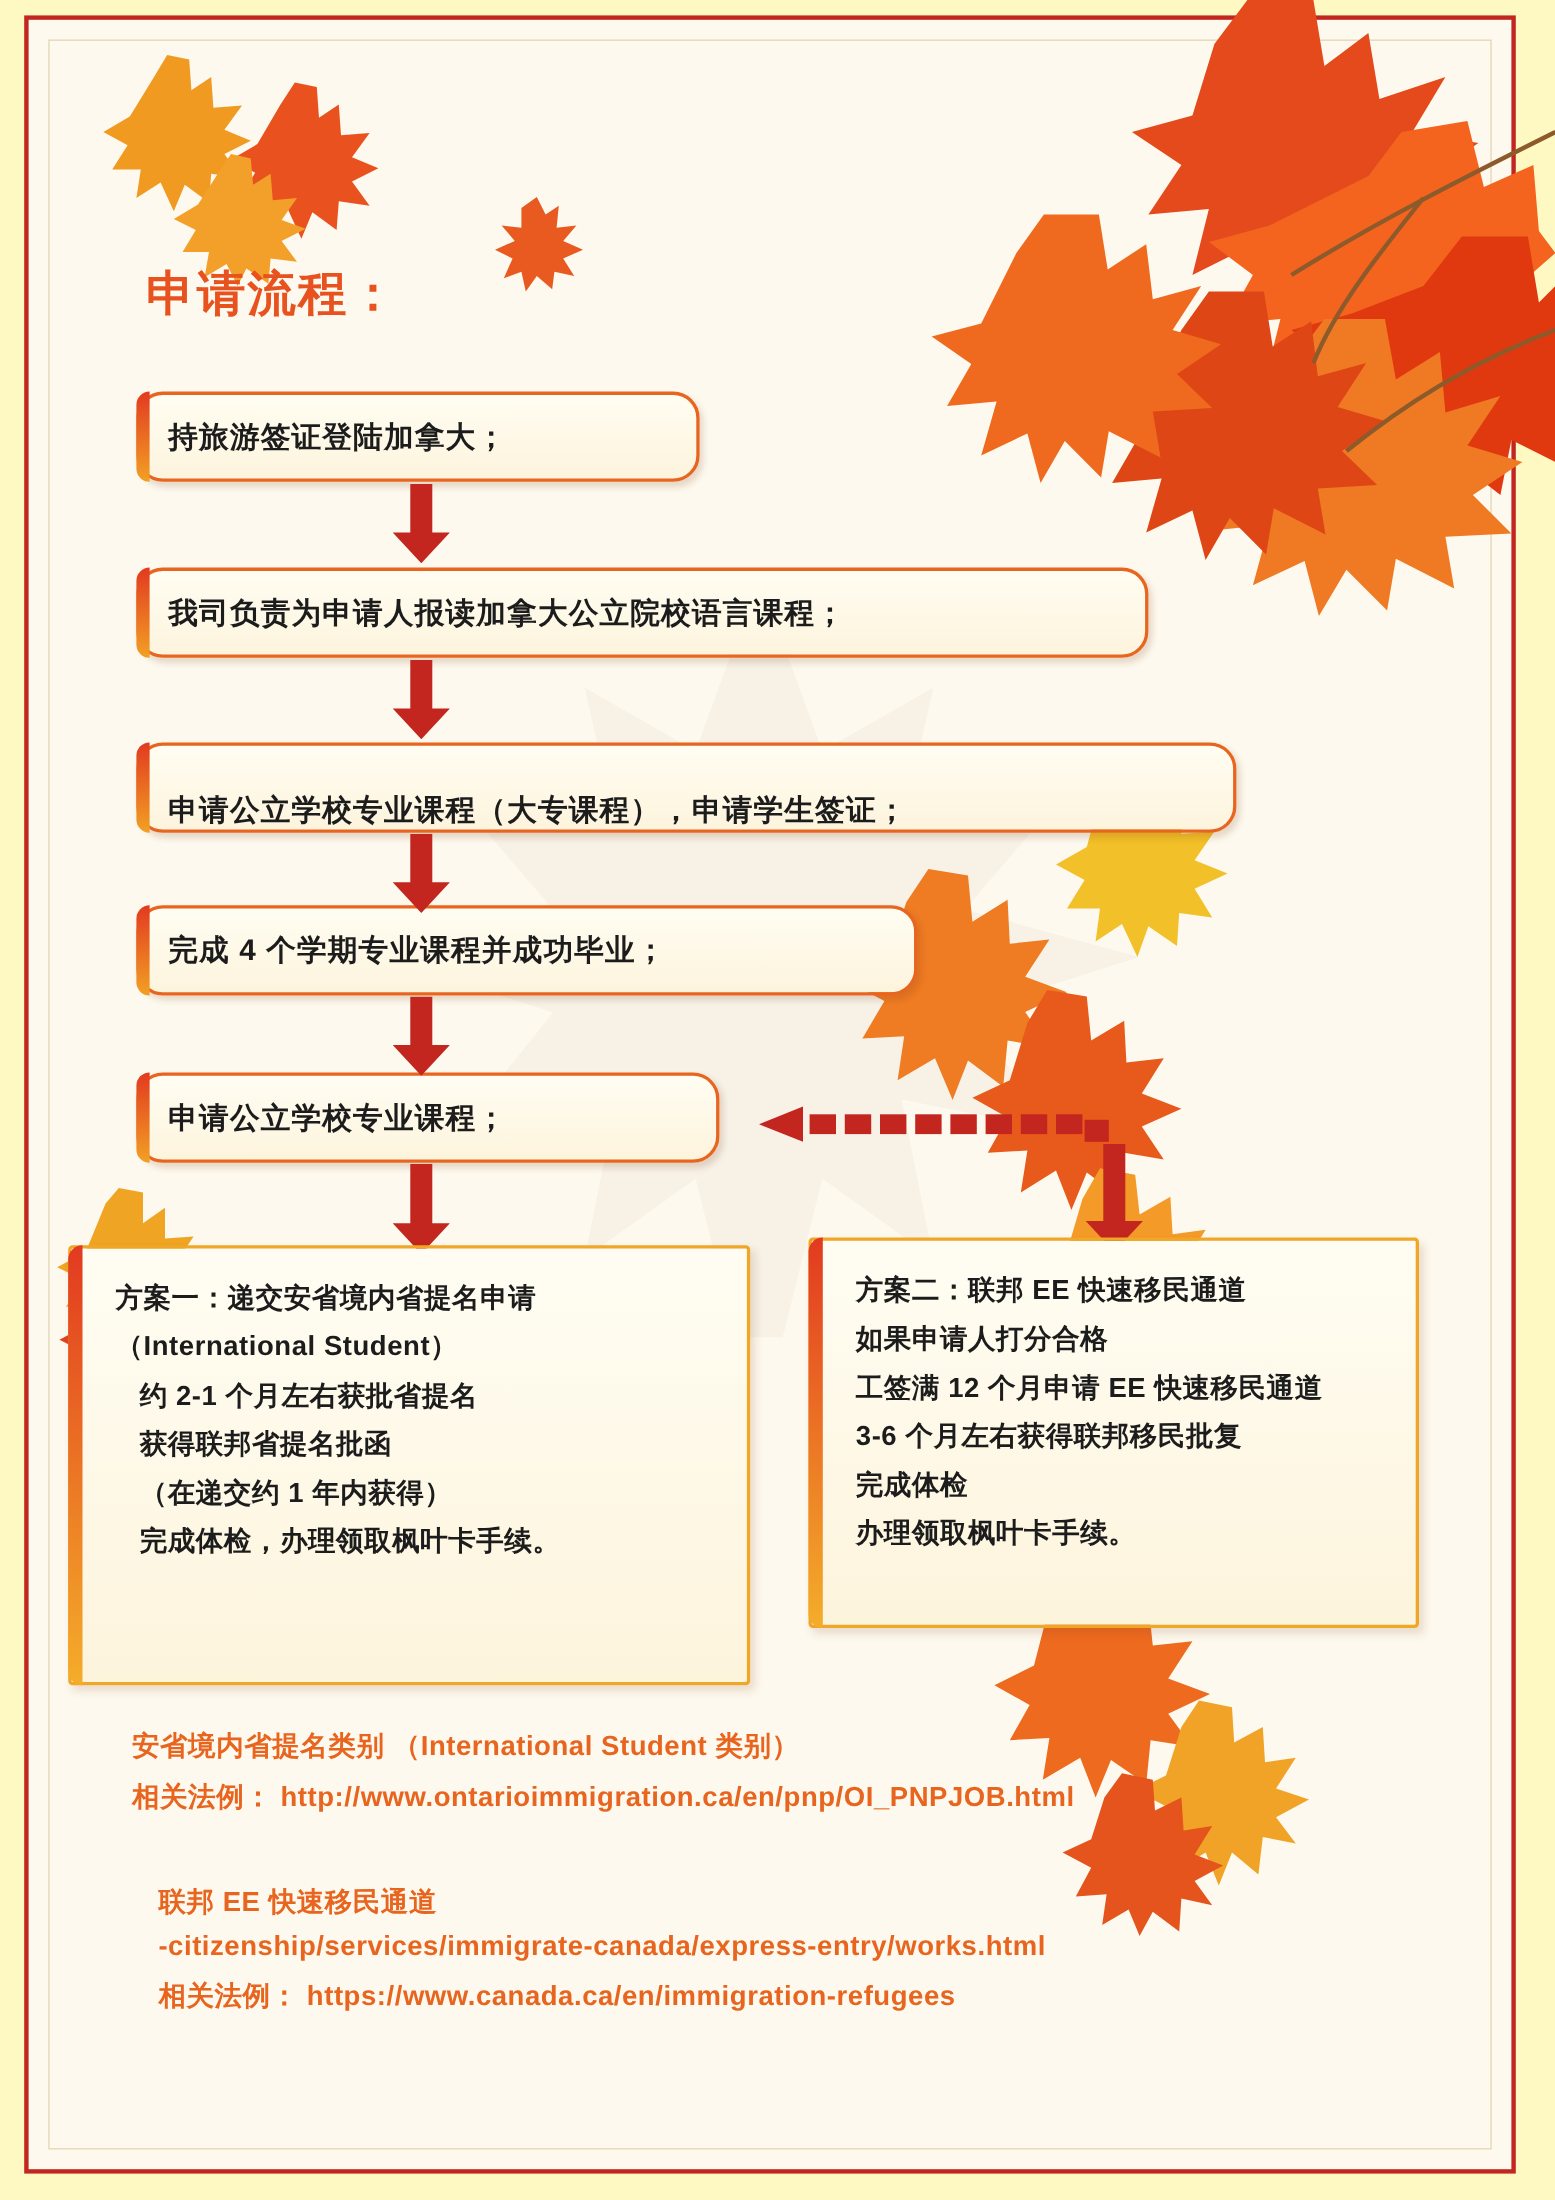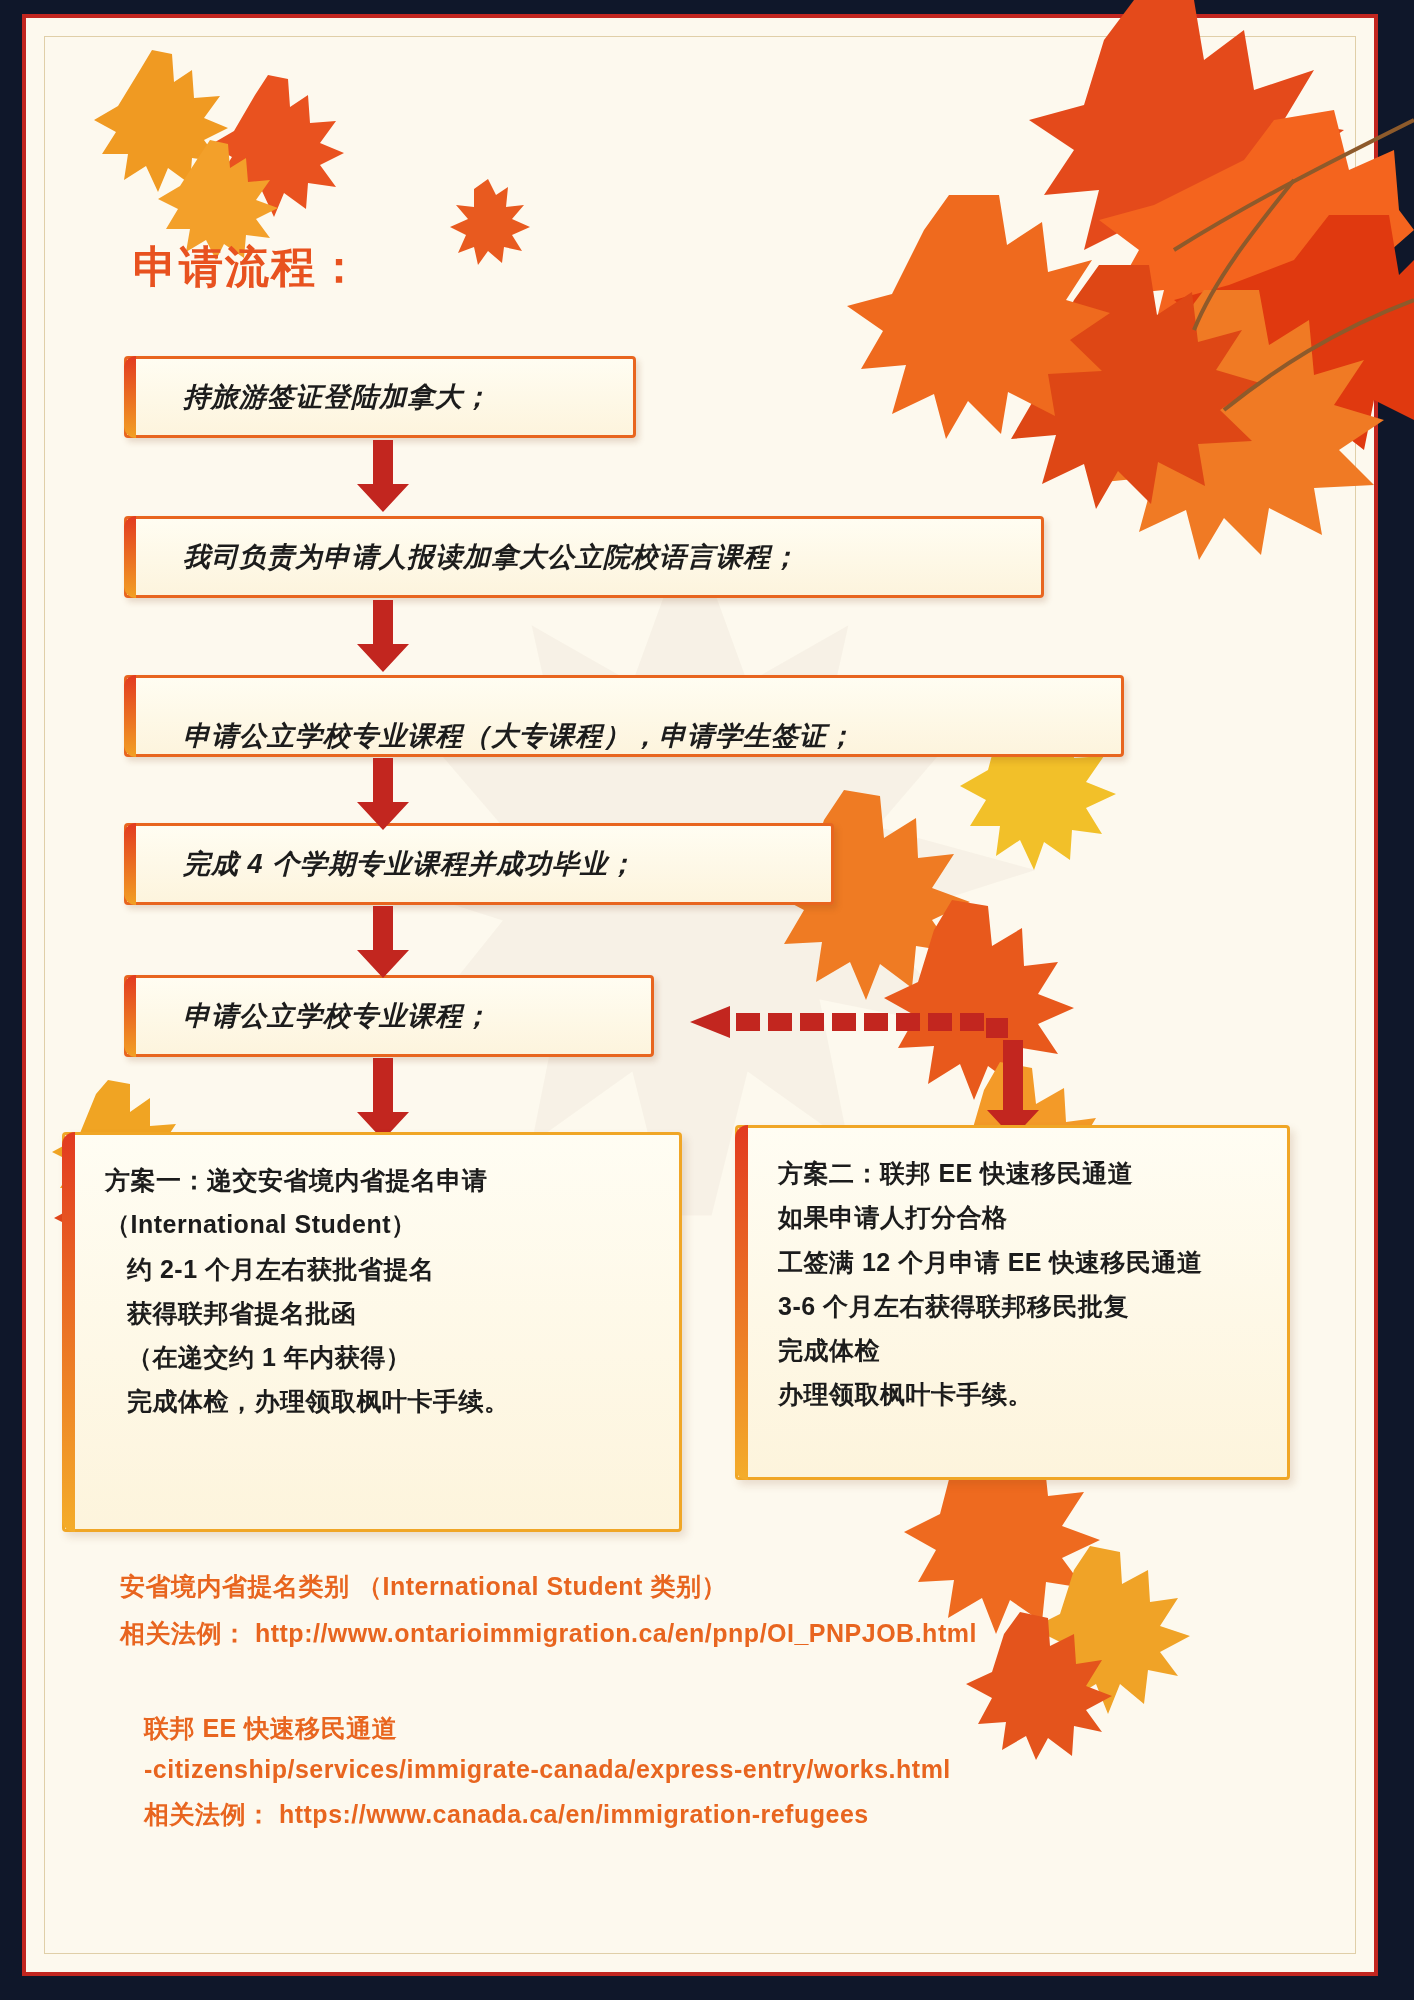--- a/index.html
+++ b/index.html
@@ -7,21 +7,21 @@
     padding: 0;
     background: #ffffff;
   }
   body {
     font-family: "Liberation Sans", "DejaVu Sans", sans-serif;
   }
   .page {
     position: relative;
     width: 1414px;
     height: 2000px;
-    background: #0f172a;
+    background: #fef9c3;
     overflow: hidden;
   }
   
   .frame-outer {
     position: absolute;
     left: 22px;
     top: 14px;
     width: 1356px;
     height: 1962px;
     border: 4px solid #c2261f;
@@ -68,31 +68,30 @@
     color: #e8521f;
     letter-spacing: 2px;
     white-space: nowrap;
   }
 
   
   .flow-box {
     position: absolute;
     box-sizing: border-box;
     border: 3px solid #e8651f;
-    border-radius: 4px;
+    border-radius: 24px;
     background: linear-gradient(180deg, #fffdf2 0%, #fdf4dd 100%);
     box-shadow: 3px 4px 6px rgba(120,60,20,0.18);
     display: flex;
     align-items: center;
-    padding-left: 56px;
+    padding-left: 26px;
     font-size: 27px;
     color: #1c1c1c;
     font-weight: bold;
     letter-spacing: 1px;
-    font-style: italic;
   }
   .flow-box::before {
     content: "";
     position: absolute;
     left: -3px;
     top: -3px;
     bottom: -3px;
     width: 12px;
     border-radius: 14px 0 0 14px;
     background: linear-gradient(180deg, #e23a20 0%, #f2a024 100%);

